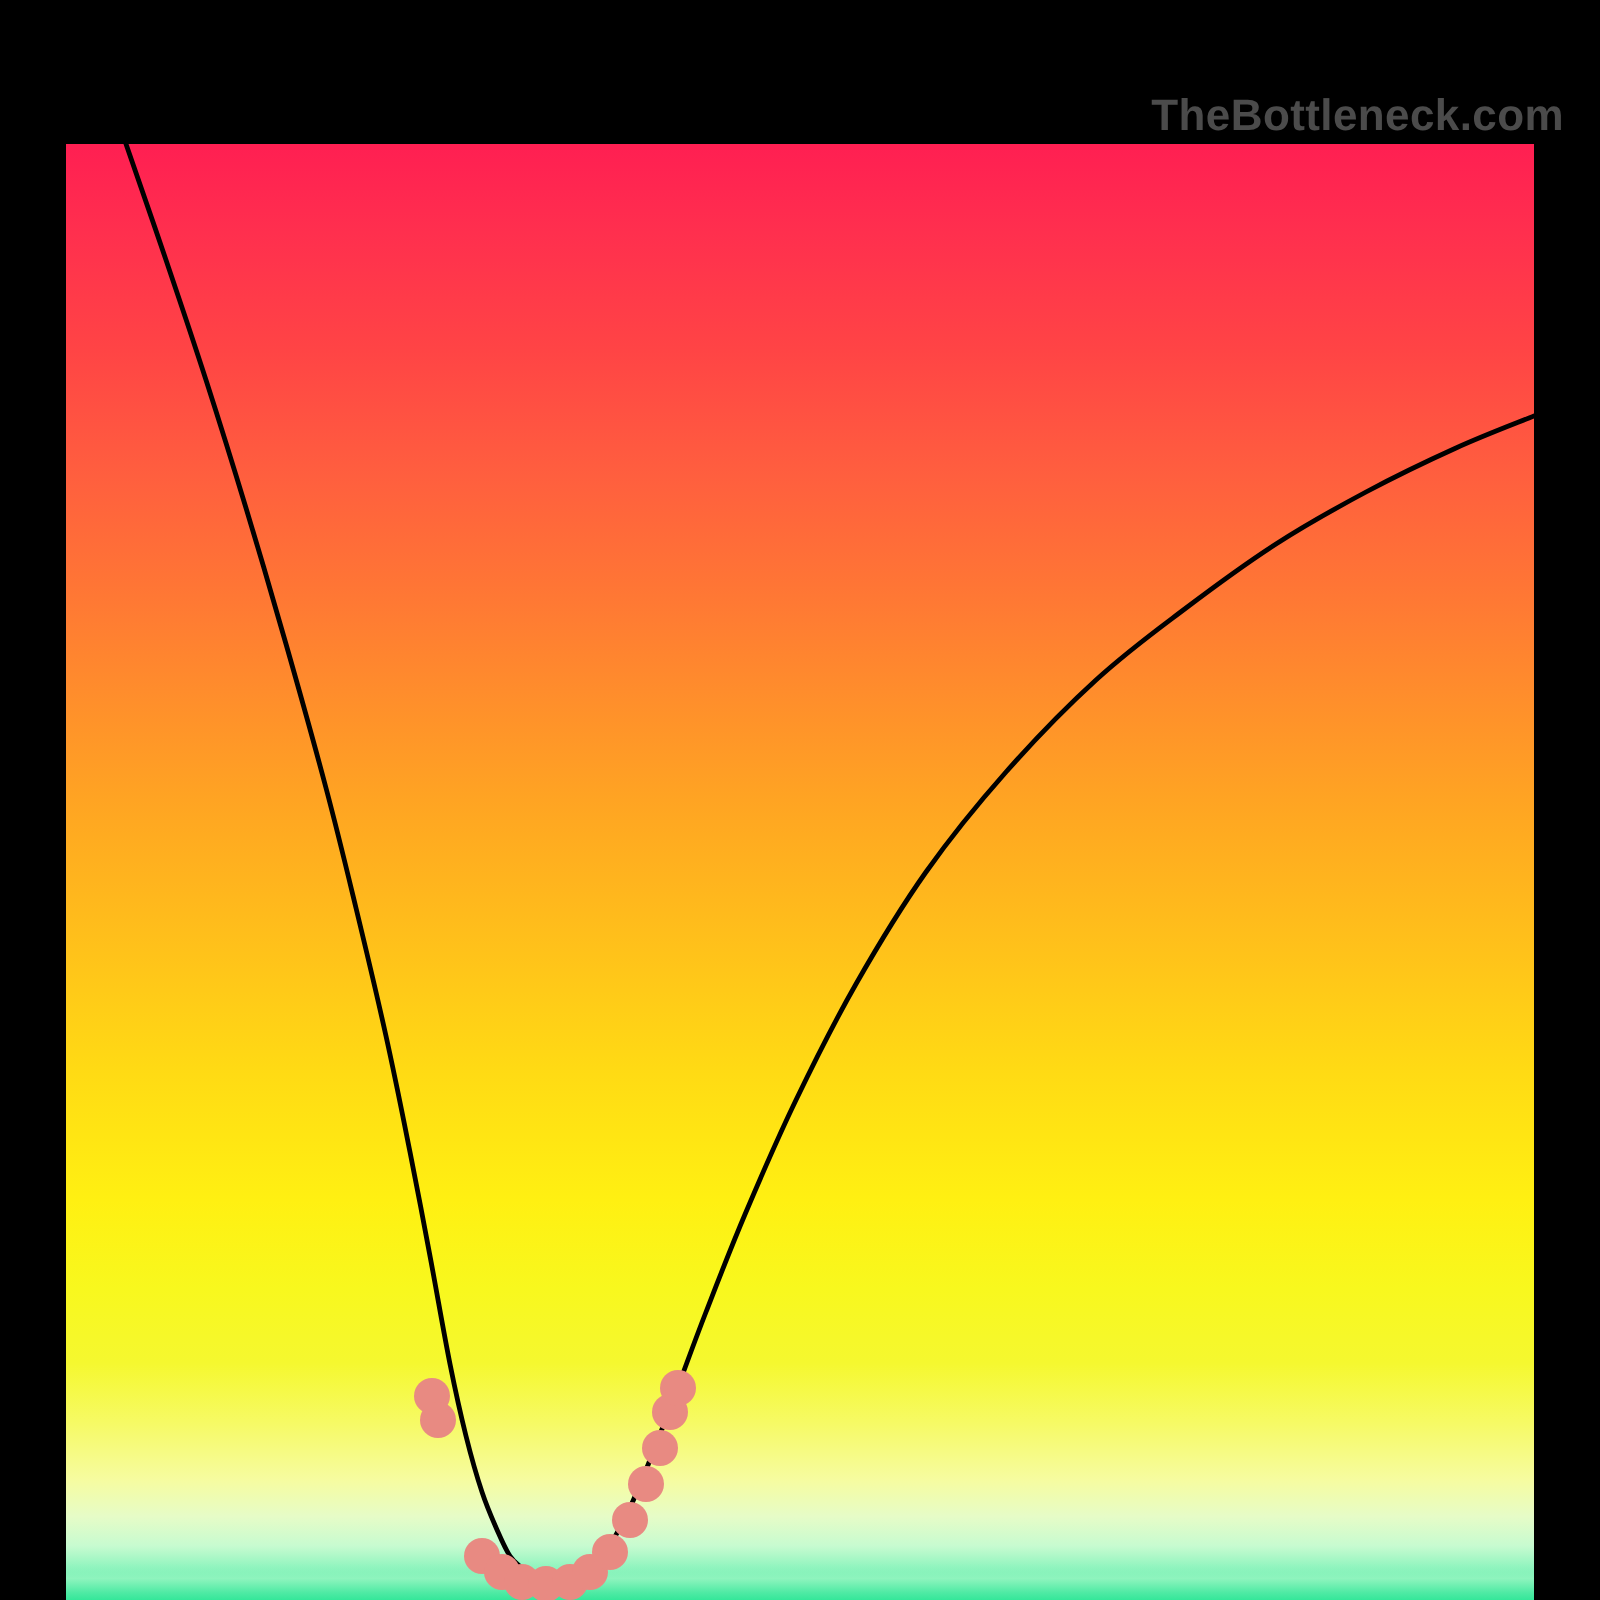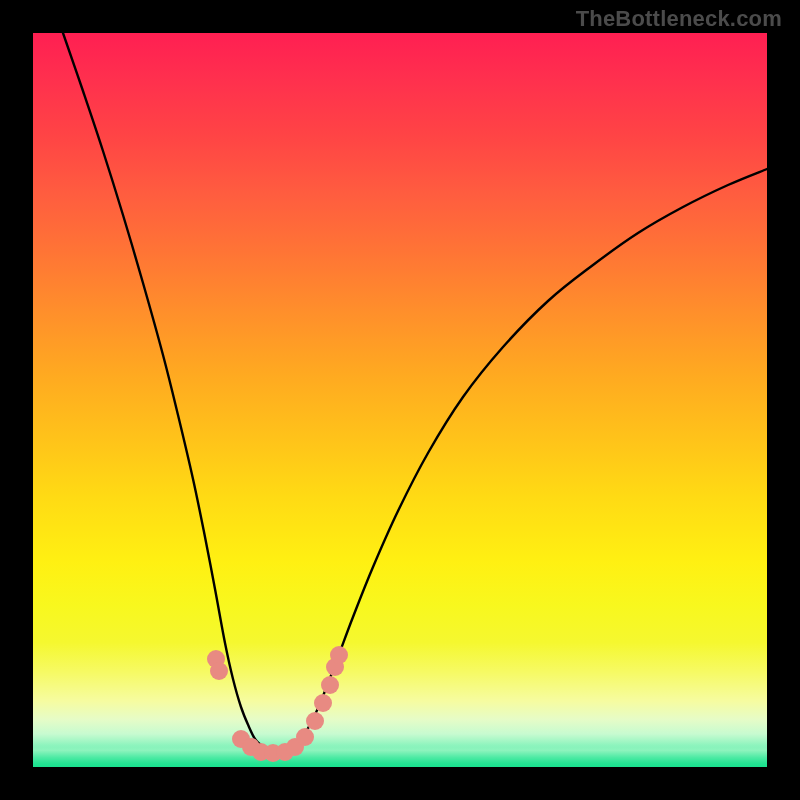--- a/index.html
+++ b/index.html
@@ -2,20 +2,21 @@
 <html><head>
 <meta charset="utf-8">
 <style>
   * { margin: 0; padding: 0; box-sizing: border-box; }
   html, body { width: 800px; height: 800px; overflow: hidden; background: #000; }
   .frame {
     position: relative;
     width: 800px;
     height: 744px;
     background: #000;
+    margin-top: 39px;
   }
   .watermark {
     position: absolute;
     top: 6px;
     right: 18px;
     font-family: Arial, Helvetica, sans-serif;
     font-size: 22px;
     font-weight: 600;
     color: #4b4b4b;
     letter-spacing: 0.2px;

